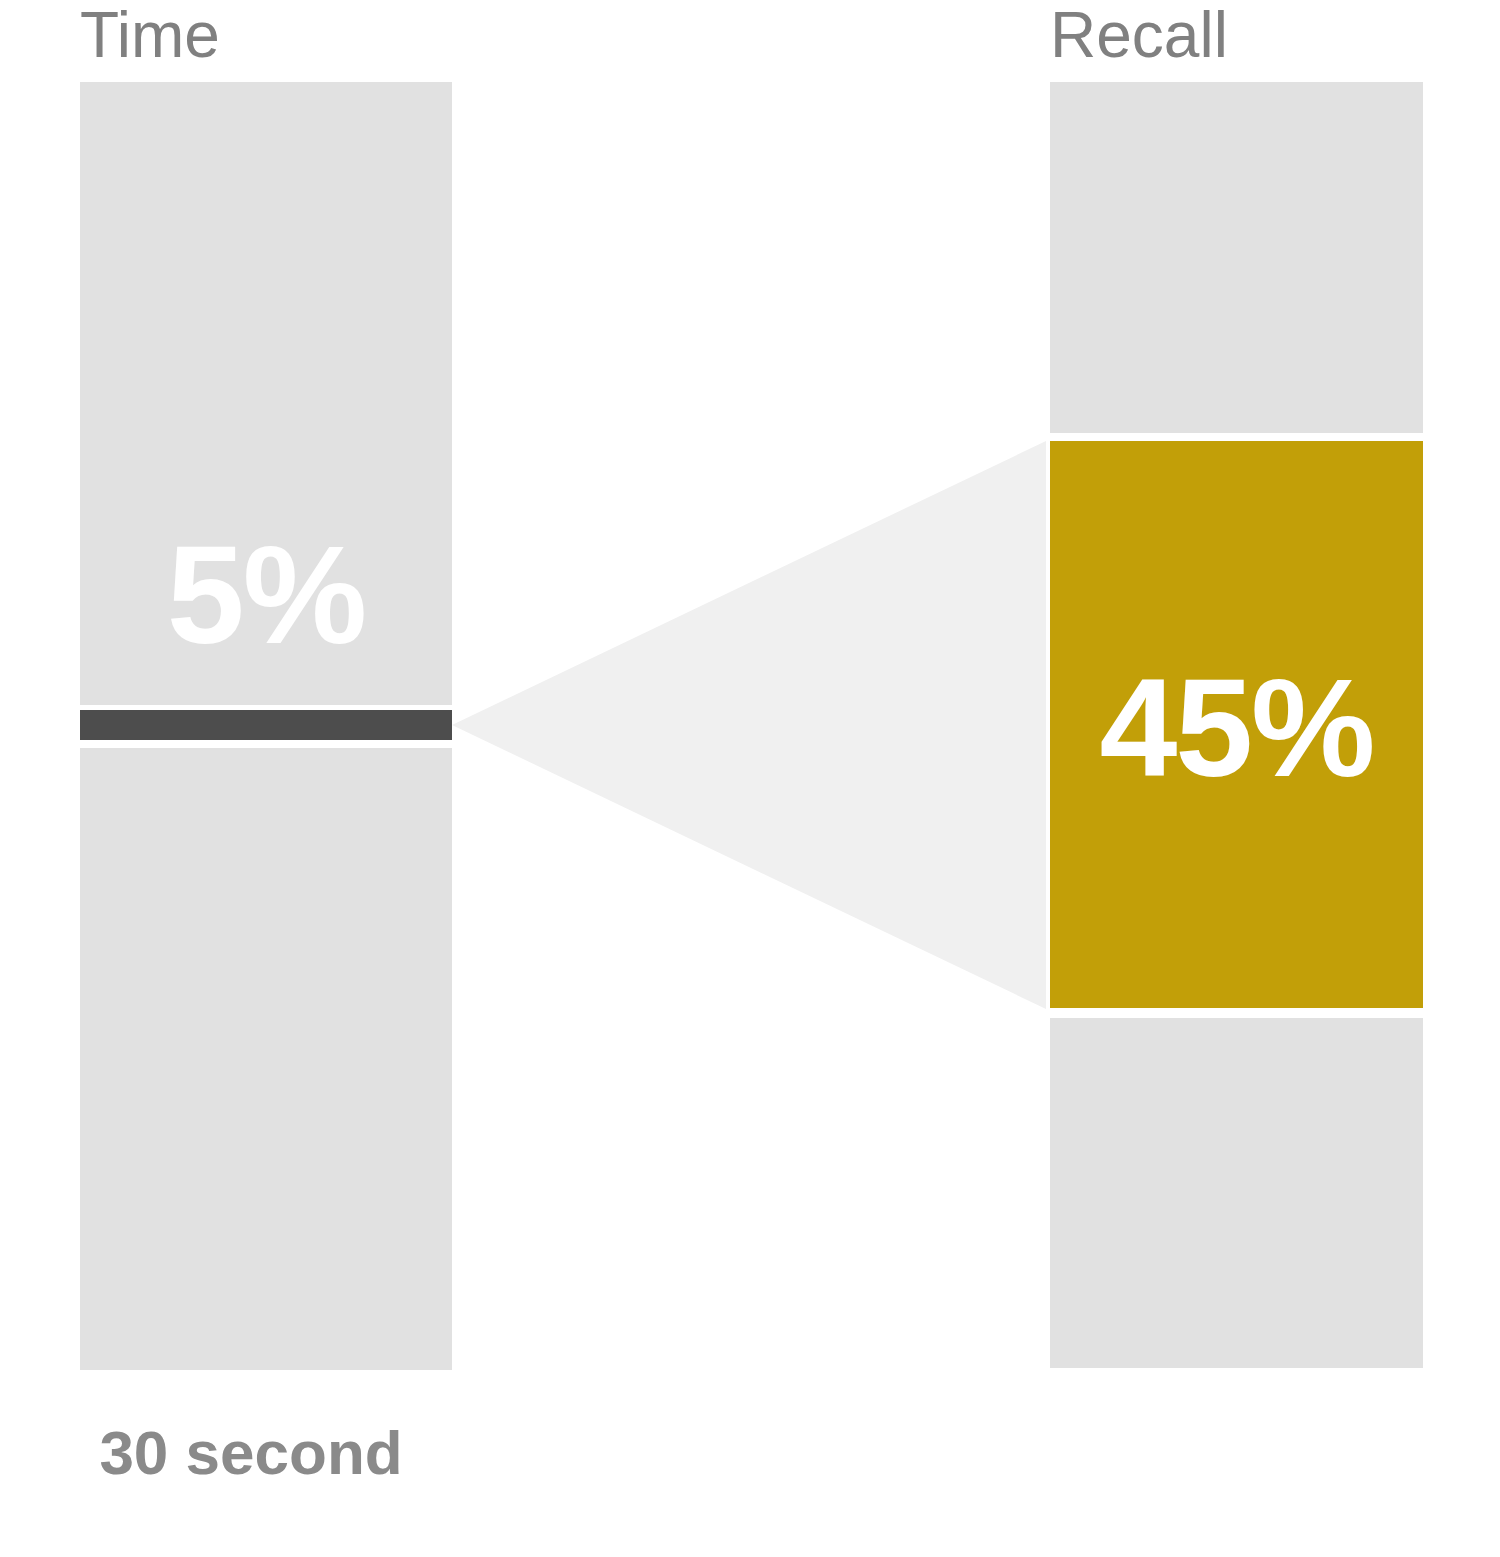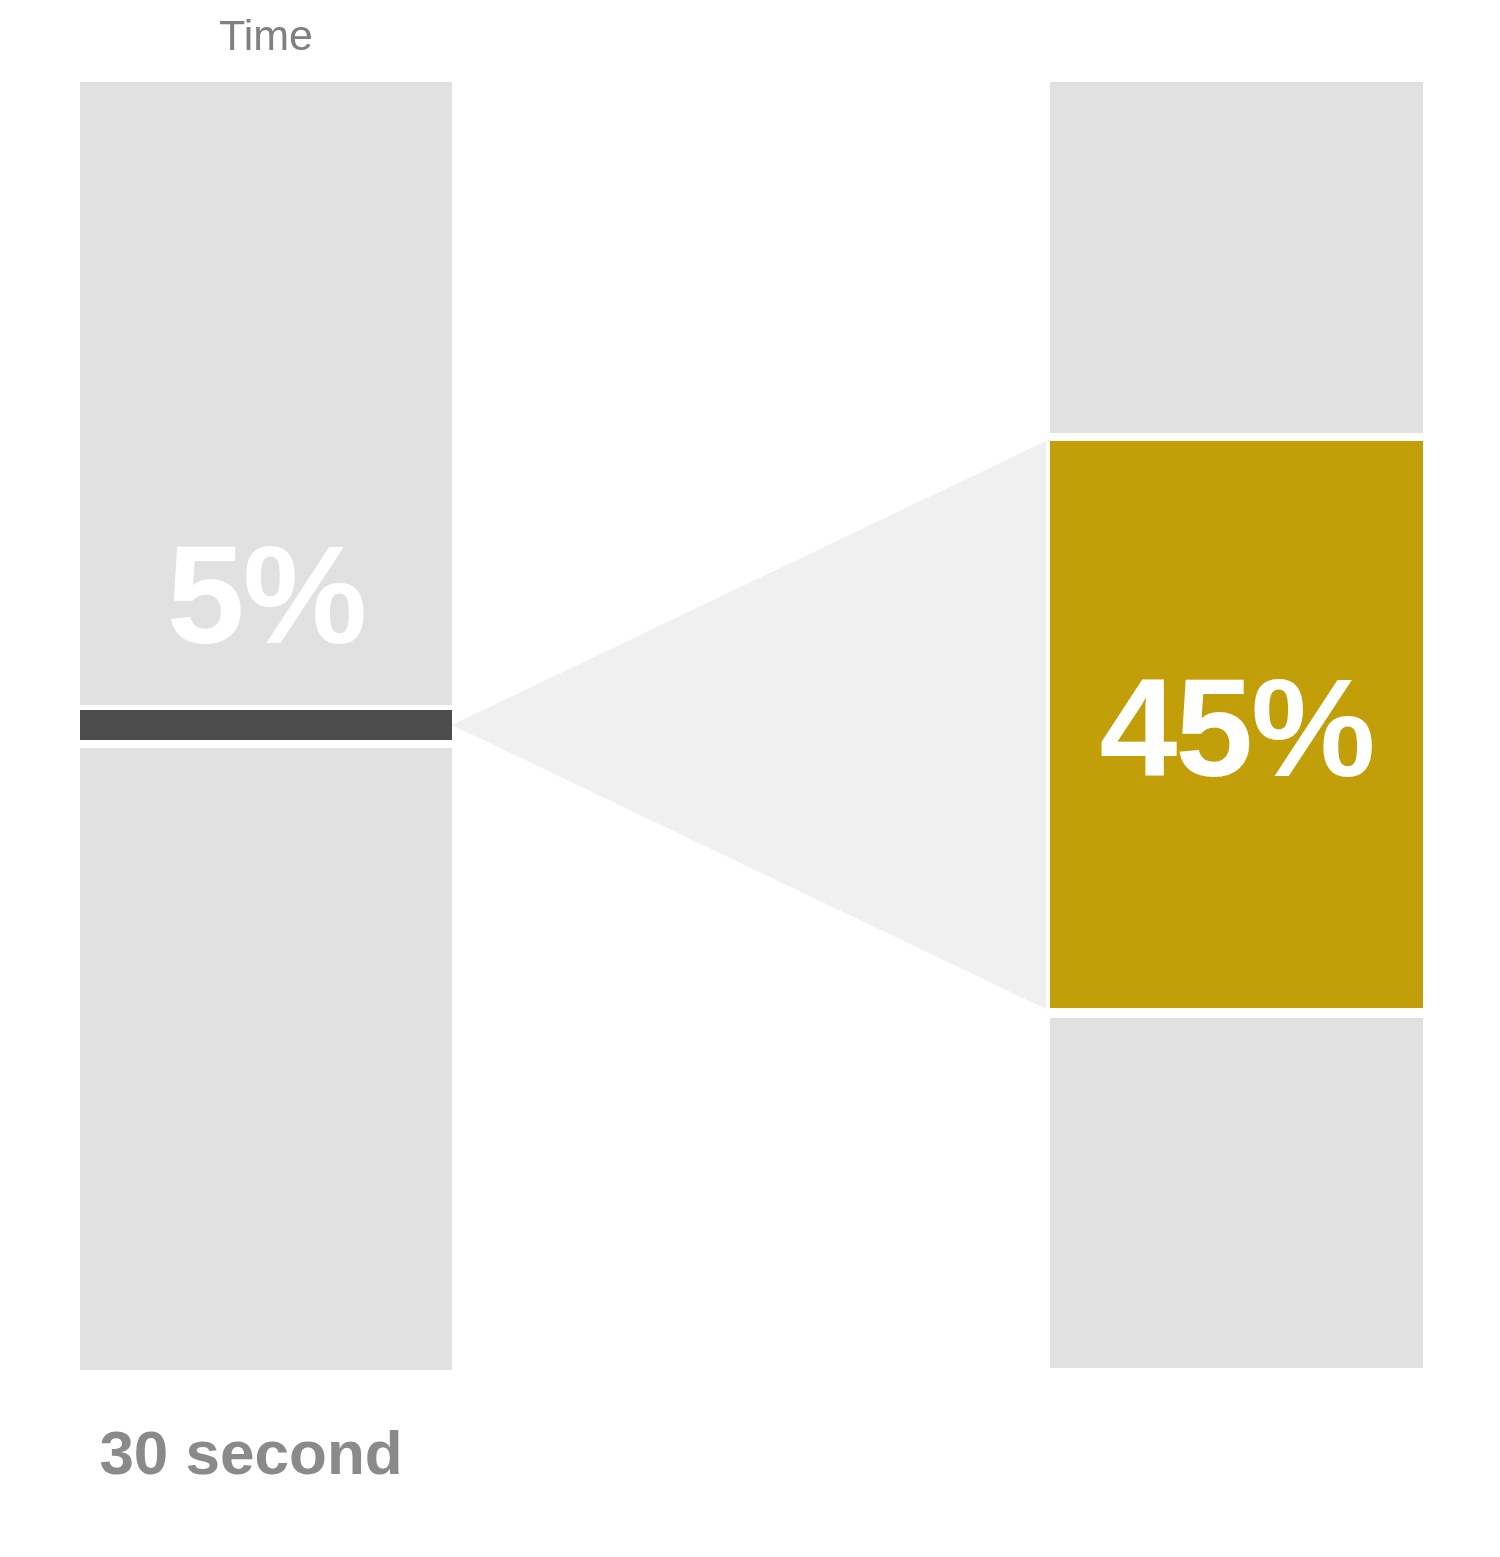--- a/index.html
+++ b/index.html
@@ -16,25 +16,25 @@
     position: relative;
     width: 1500px;
     height: 1557px;
     background: #ffffff;
     overflow: hidden;
   }
 
   
   .col-title {
     position: absolute;
-    font-size: 43px;
+    font-size: 64px;
     line-height: 58px;
     font-weight: 400;
     color: #808080;
-    text-align: center;
+    text-align: left;
     white-space: nowrap;
   }
   #title-time   { left: 80px;   top: 6px;  width: 372px; }
   #title-recall { left: 1050px; top: 6px;  width: 373px; }
 
   
   #time-column {
     position: absolute;
     left: 80px;
     top: 82px;
@@ -126,20 +126,21 @@
   }
   #caption .cap-line { display: block; white-space: nowrap; }
 </style>
 </head>
 <body>
 
 <div id="infographic">
 
   <div class="col-title" id="title-time">Time</div>
 
+  <div class="col-title" id="title-recall">Recall</div>
 
   <div id="time-column">
     <div class="seg-gray" id="time-seg-top"></div>
 
     <div id="time-highlight-band"></div>
 
     <div class="seg-gray" id="time-seg-bottom"></div>
 
     <div id="time-value">5%</div>
   </div>

